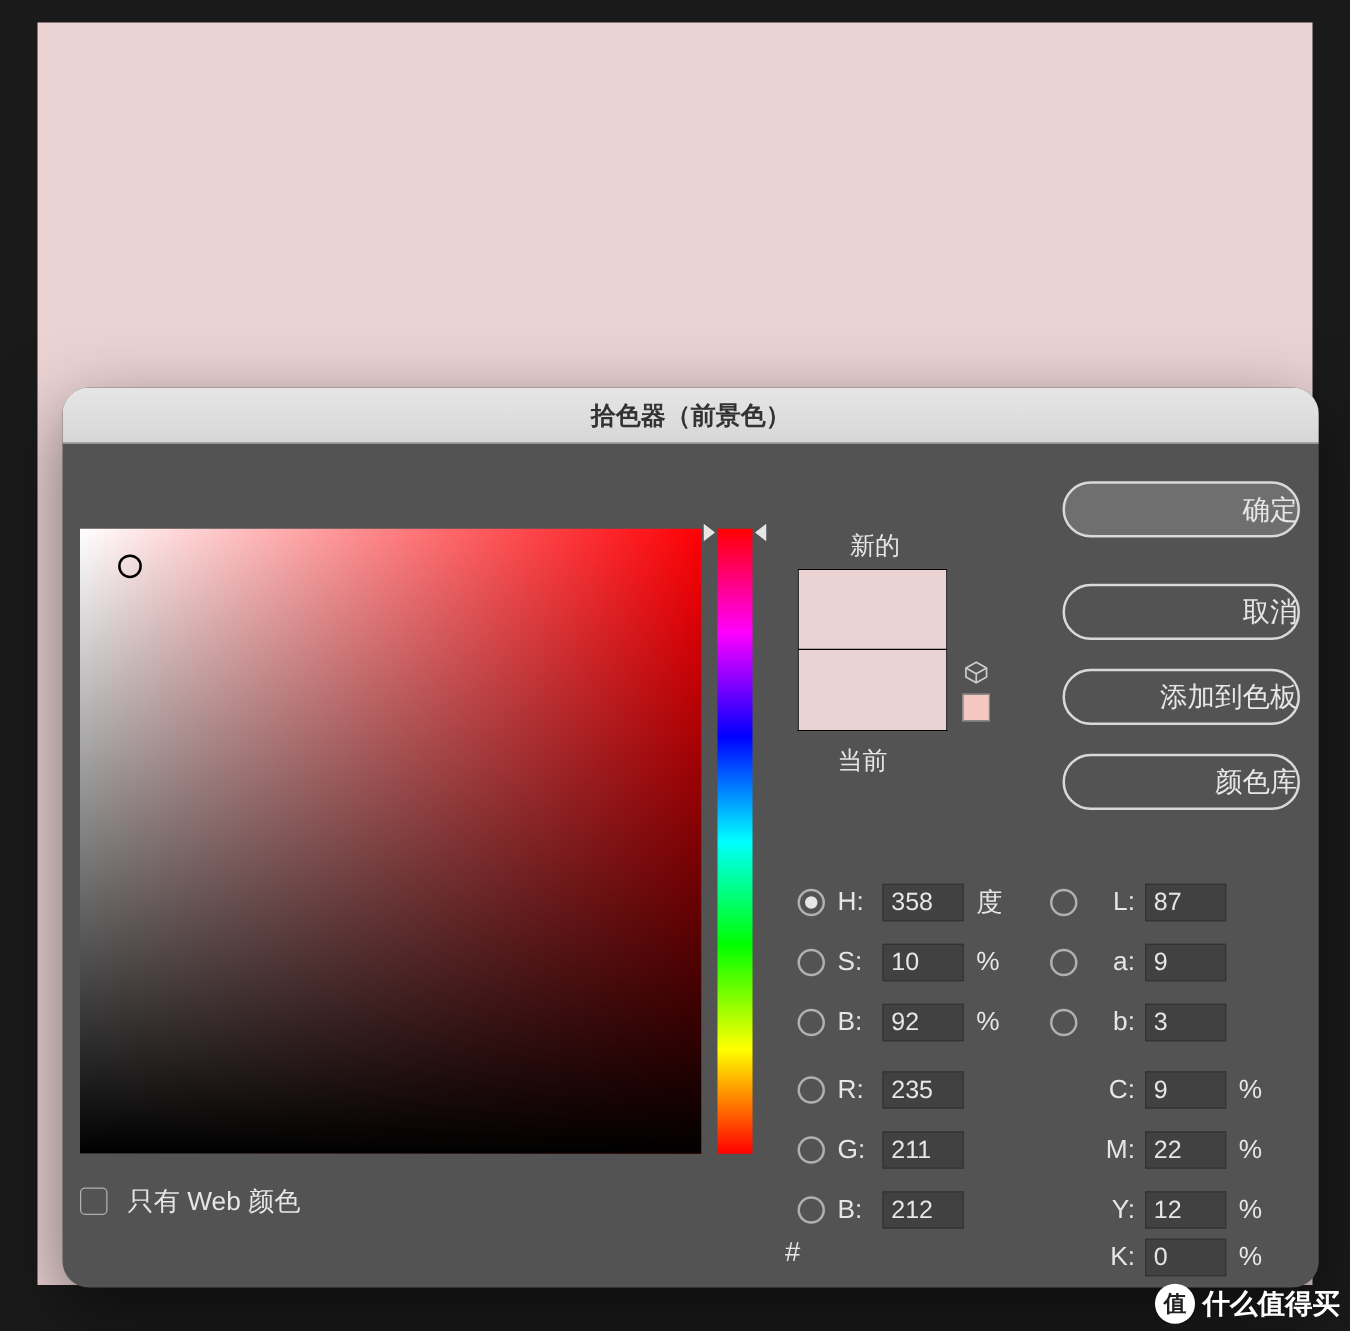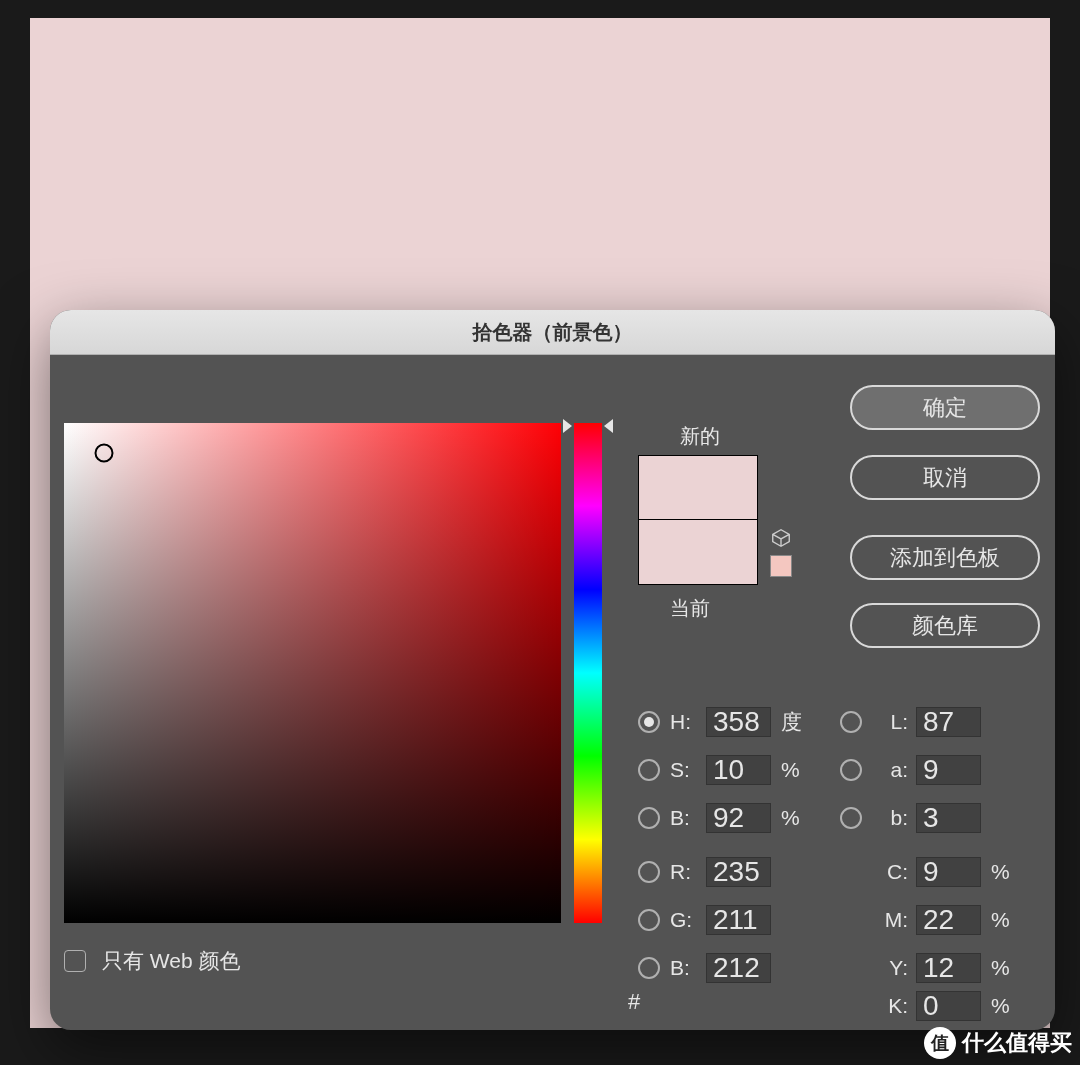--- a/index.html
+++ b/index.html
@@ -109,26 +109,26 @@
   .action-btn {
     position: absolute;
     right: 15px;
     width: 190px; height: 45px;
     border: 2px solid #d9d9d9;
     border-radius: 28px;
     color: #e6e6e6;
     font-size: 22px;
     display: flex;
     align-items: center;
-    justify-content: center;
+    justify-content: flex-end;
     background: transparent;
     cursor: pointer;
   }
   .btn-ok     { top: 30px;  background: #6f6f6f; }
-  .btn-cancel { top: 100px;  }
+  .btn-cancel { top: 112px;  }
   .btn-add    { top: 180px; }
   .btn-lib    { top: 248px; }
 
   
   .webonly {
     position: absolute;
     top: 592px; left: 14px;
     display: flex; align-items: center;
     font-size: 21px; color: #e6e6e6;
   }
@@ -150,21 +150,21 @@
   }
   .row .radio.sel::after {
     content: ""; width: 10px; height: 10px; background: #e6e6e6; border-radius: 50%;
   }
   .row .lab { width: 36px; font-size: 21px; color: #e6e6e6; }
   .row input {
     width: 65px; height: 30px;
     background: #414141;
     border: 1px solid #333;
     color: #e6e6e6;
-    font-size: 28px;
+    font-size: 20px;
     padding: 0 6px;
   }
   .row .unit { margin-left: 10px; font-size: 21px; color: #e6e6e6; }
 
   .c1 { left: 588px; }
   .c2 { left: 790px; }
   .c2 .lab { width: 36px; text-align: right; margin-right: 8px; }
 
   
   .rH { top: 350px; } .rS { top: 398px; } .rBv { top: 446px; }

